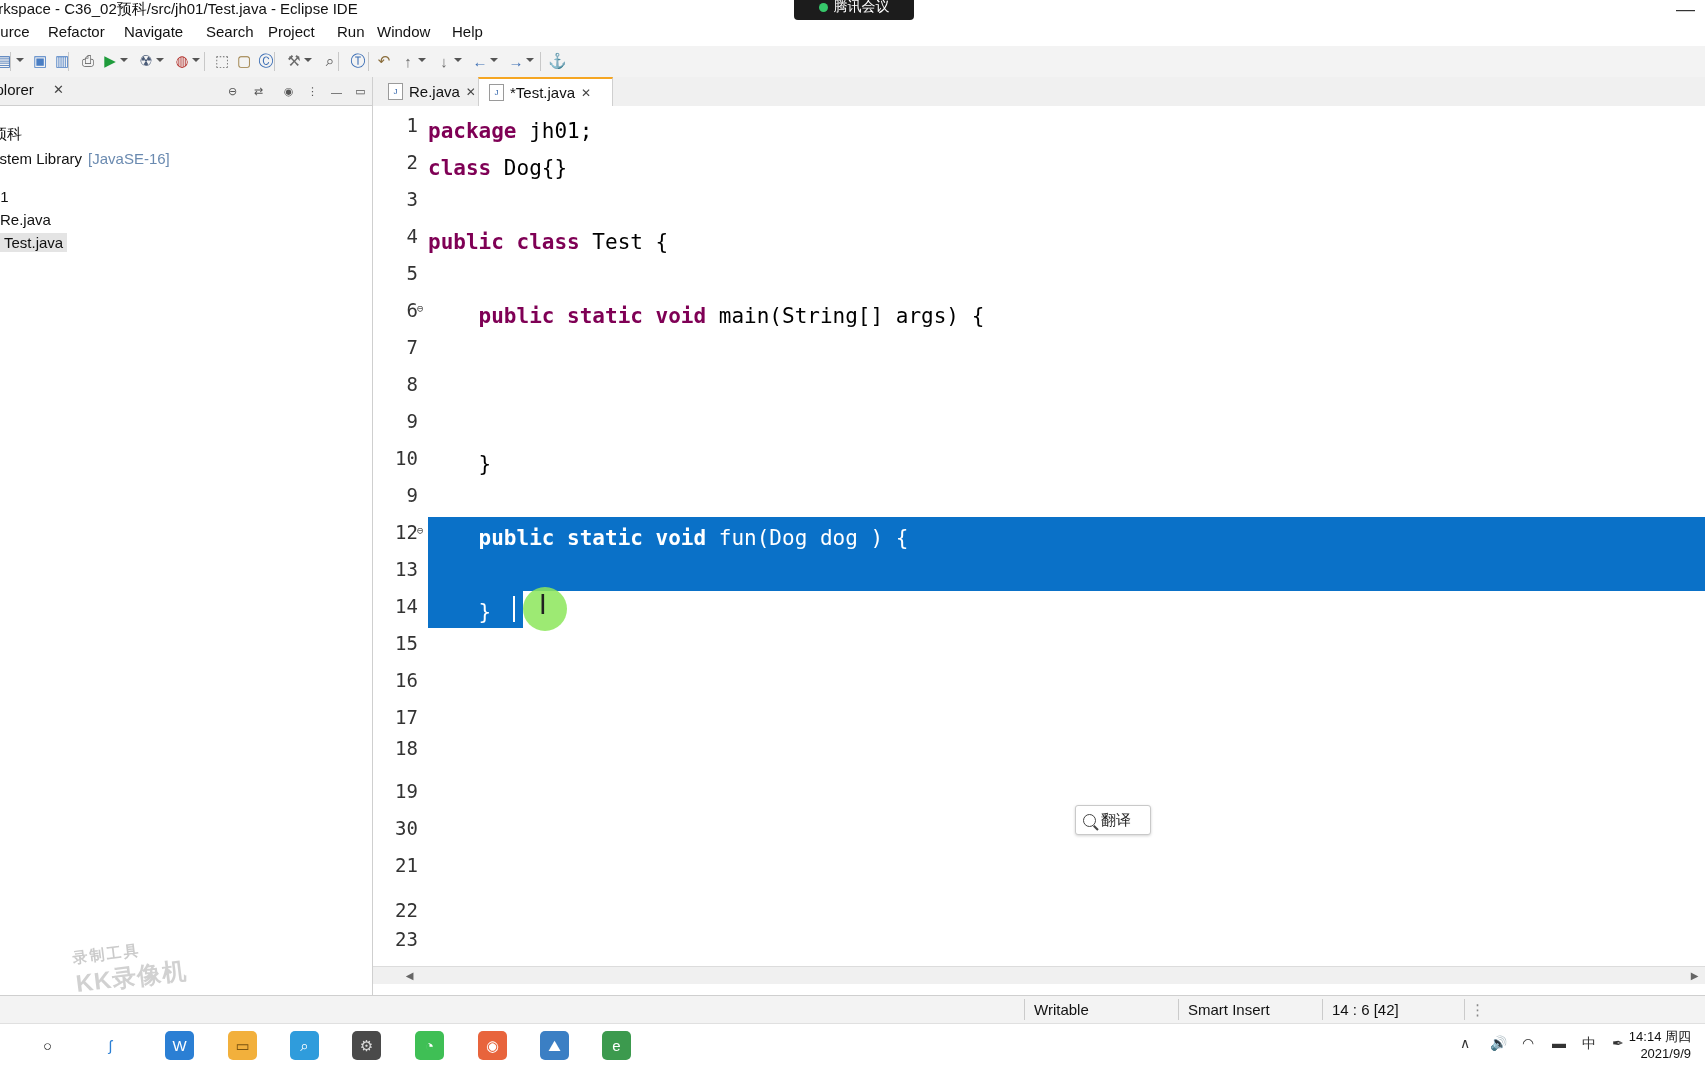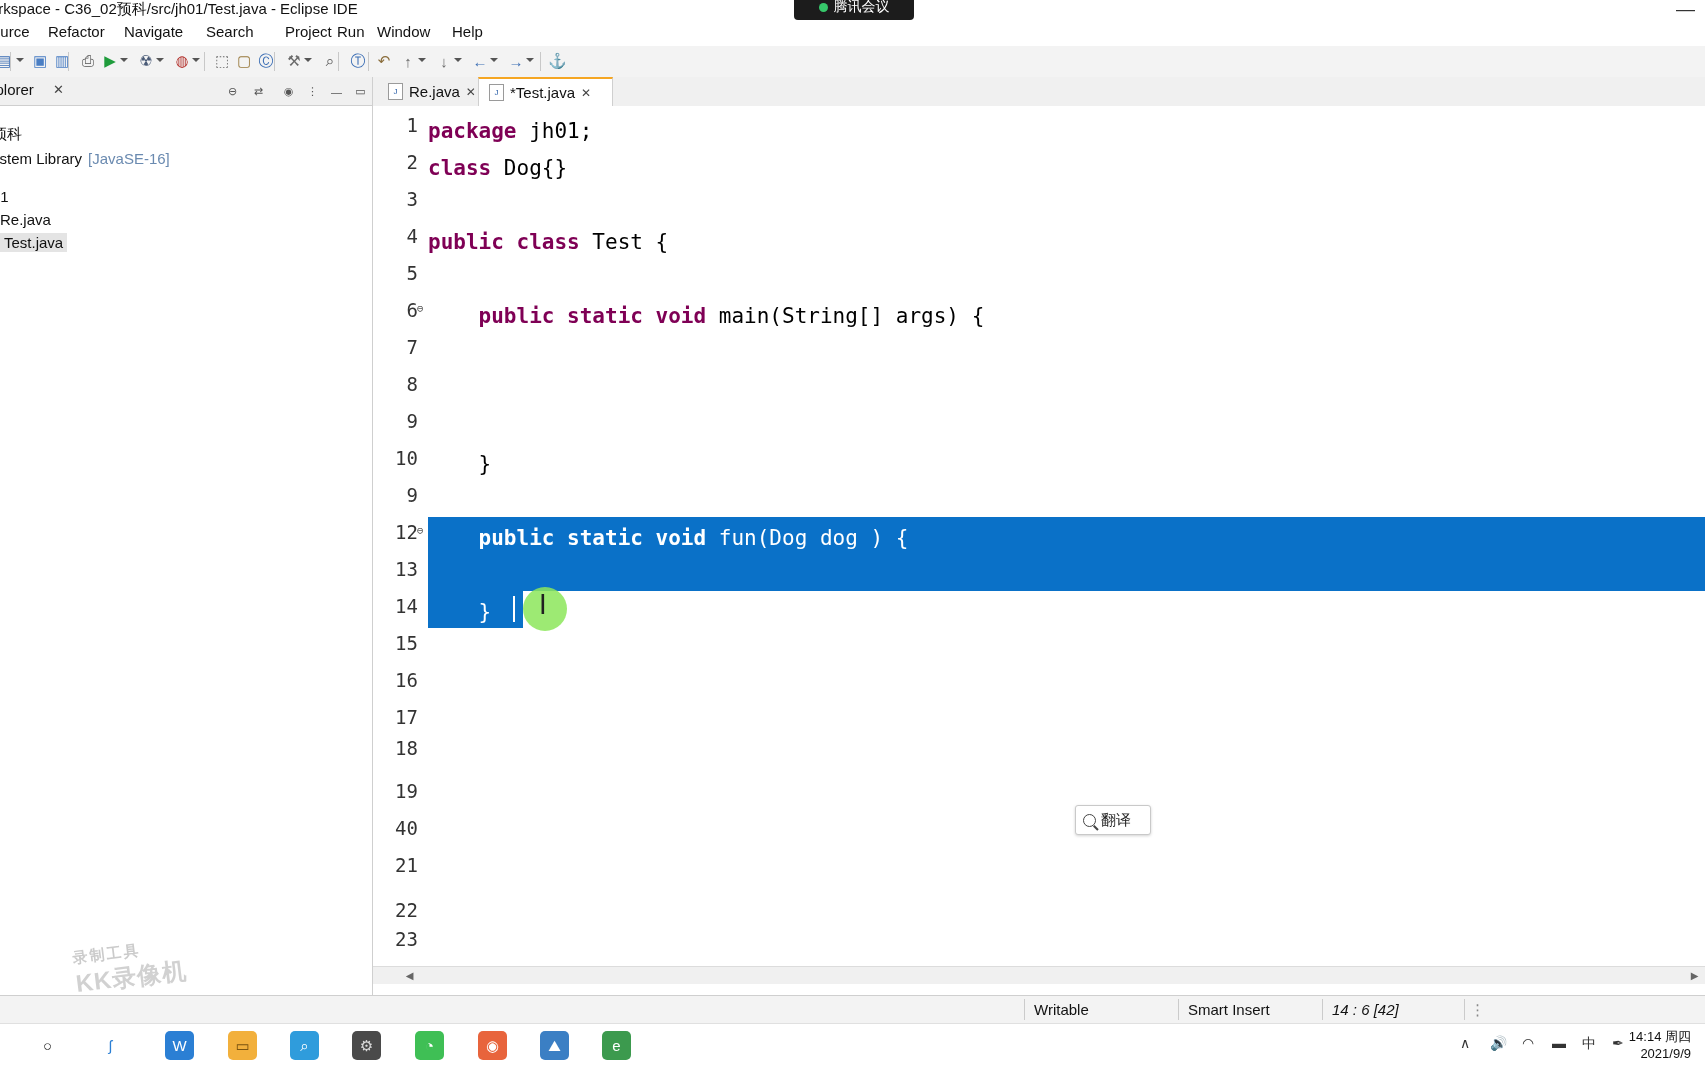--- a/index.html
+++ b/index.html
@@ -403,21 +403,21 @@
 <div class="meeting-pill">
   <span class="dot"></span>
   <span>腾讯会议</span>
 </div>
 
 <div class="menubar" id="menubar">
     <div class="item" style="left: -8px;">ource</div>
     <div class="item" style="left: 48px;">Refactor</div>
     <div class="item" style="left: 124px;">Navigate</div>
     <div class="item" style="left: 206px;">Search</div>
-    <div class="item" style="left: 285px;">Project</div>
+    <div class="item" style="left: 268px;">Project</div>
     <div class="item" style="left: 337px;">Run</div>
     <div class="item" style="left: 377px;">Window</div>
     <div class="item" style="left: 452px;">Help</div>
   </div>
 
 <div class="toolbar" id="toolbar">
     <div class="tb-sep" style="left: 10px;"></div>
     <div class="tb-sep" style="left: 68px;"></div>
     <div class="tb-sep" style="left: 204px;"></div>
     <div class="tb-sep" style="left: 274px;"></div>
@@ -523,21 +523,21 @@
         <div class="gutter-line" style="top: 378px;">9</div>
         <div class="gutter-line" style="top: 415px;">12</div>
         <div class="fold" style="top: 418px; left: 44px;">⊖</div>
         <div class="gutter-line" style="top: 452px;">13</div>
         <div class="gutter-line" style="top: 489px;">14</div>
         <div class="gutter-line" style="top: 526px;">15</div>
         <div class="gutter-line" style="top: 563px;">16</div>
         <div class="gutter-line" style="top: 600px;">17</div>
         <div class="gutter-line" style="top: 631px;">18</div>
         <div class="gutter-line" style="top: 674px;">19</div>
-        <div class="gutter-line" style="top: 711px;">40</div>
+        <div class="gutter-line" style="top: 711px;">30</div>
         <div class="gutter-line" style="top: 748px;">21</div>
         <div class="gutter-line" style="top: 793px;">22</div>
         <div class="gutter-line" style="top: 822px;">23</div>
         <div class="gutter-line" style="top: 859px;">24</div>
       </div>
     <div class="code" id="code"><div class="code-line" style="top: 8px;"><span class="kw">package</span><span class="plain"> jh01;</span></div><div class="code-line" style="top: 45px;"><span class="kw">class</span><span class="plain"> Dog{}</span></div><div class="code-line" style="top: 119px;"><span class="kw">public class</span><span class="plain"> Test {</span></div><div class="code-line" style="top: 193px;"><span class="kw">    public static void</span><span class="plain"> main(String[] args) {</span></div><div class="code-line" style="top: 341px;"><span class="plain">    }</span></div><div class="sel-band" style="top: 411px; height: 37px; background: rgb(10, 113, 200);"></div><div class="code-line sel-text" style="top: 415px;"><span class="kw" style="color: rgb(255, 255, 255);">    public static void</span><span class="plain" style="color: rgb(255, 255, 255);"> fun(Dog dog ) {</span></div><div class="sel-band" style="top: 448px; height: 37px; background: rgb(10, 113, 200); width: 1277px;"></div><div class="sel-band" style="top: 485px; height: 37px; background: rgb(10, 113, 200); width: 95px;"></div><div class="code-line sel-text" style="top: 489px;"><span class="plain" style="color: rgb(255, 255, 255);">    }</span></div><div class="cursor-caret" style="left: 85px; top: 490px;"></div><div class="mouse-halo" style="left: 95px; top: 481px;"></div><div class="ibeam" style="left: 111px; top: 482px;">I</div></div>
 
     <div class="translate-pop">
       <span class="mag"></span>
       <span>翻译</span>
@@ -549,21 +549,21 @@
     <div class="arrow-r" style="right:4px;">▶</div>
   </div>
 </div>
 
 <div class="statusbar">
   <div class="sb-sep" style="left:1024px;"></div>
   <div class="sb-cell" style="left:1034px;text-align:center;">Writable</div>
   <div class="sb-sep" style="left:1178px;"></div>
   <div class="sb-cell" style="left:1188px;">Smart Insert</div>
   <div class="sb-sep" style="left:1322px;"></div>
-  <div class="sb-cell" style="left:1332px;font-style:italic;">14 : 6 [42]</div>
+  <div class="sb-cell" style="left:1332px;">14 : 6 [42]</div>
   <div class="sb-sep" style="left:1464px;"></div>
   <div class="sb-cell" style="left:1470px; color:#888;">⋮</div>
 </div>
 
 <div class="taskbar" id="taskbar">
   <div class="clock">
     <div>14:14 周四</div>
     <div>2021/9/9</div>
   </div>
 <div class="tb-icon" style="left: 33px; background: rgb(255, 255, 255); color: rgb(43, 43, 43);">○</div>

